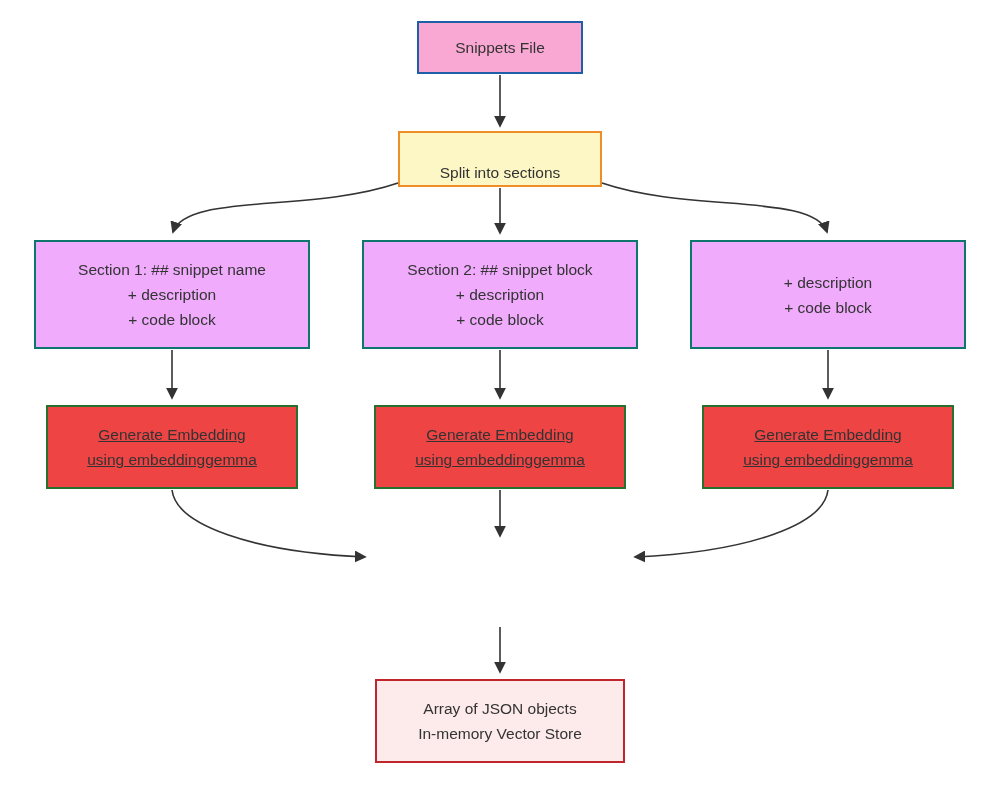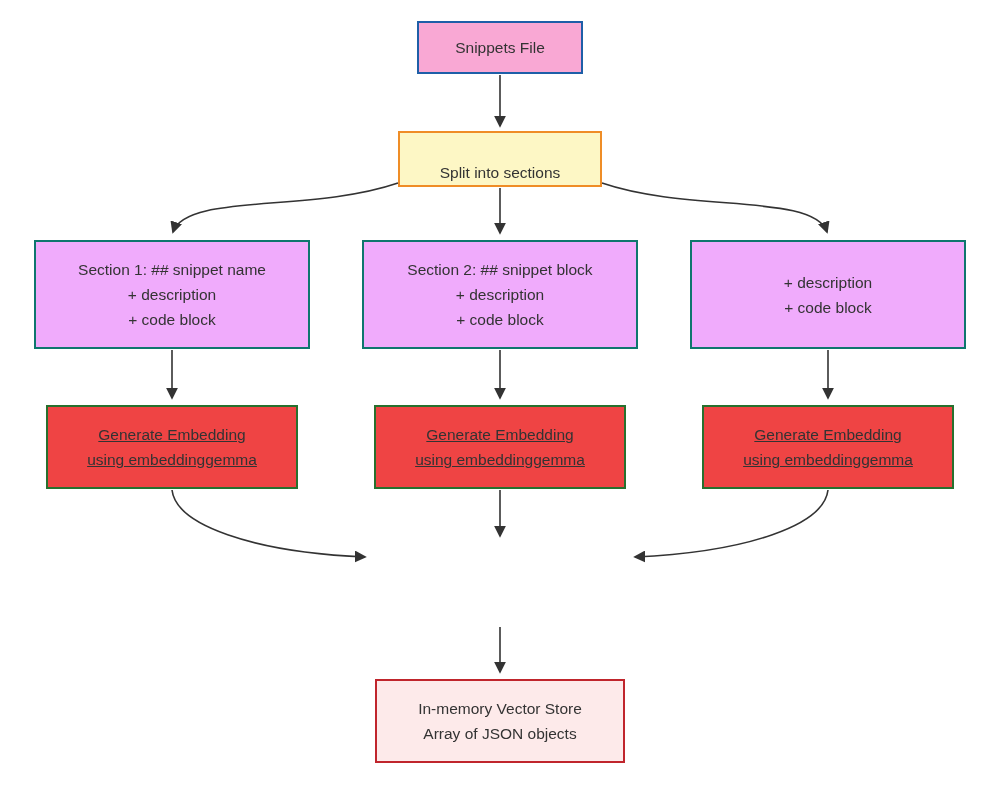--- a/index.html
+++ b/index.html
@@ -98,17 +98,17 @@
     <div class="line">using embeddinggemma</div>
   </div>
 
   <div class="node node-green" style="left:702px; top:405px; width:252px; height:84px;">
     <div class="line">Generate Embedding</div>
     <div class="line">using embeddinggemma</div>
   </div>
 
 
   <div class="node node-red" style="left:375px; top:679px; width:250px; height:84px;">
+    <div class="line">Array of JSON objects</div>
     <div class="line">In-memory Vector Store</div>
-    <div class="line">Array of JSON objects</div>
   </div>
 
 </div>
 
 </body></html>

